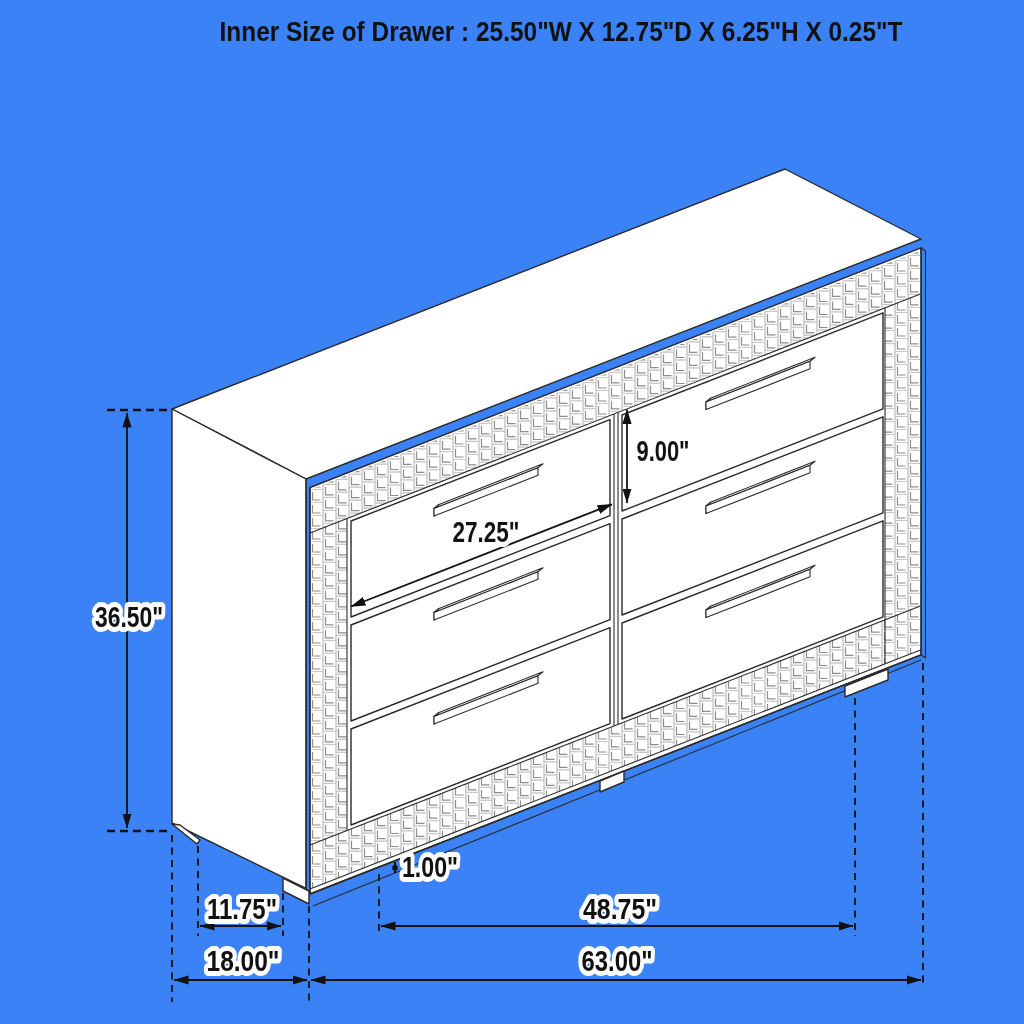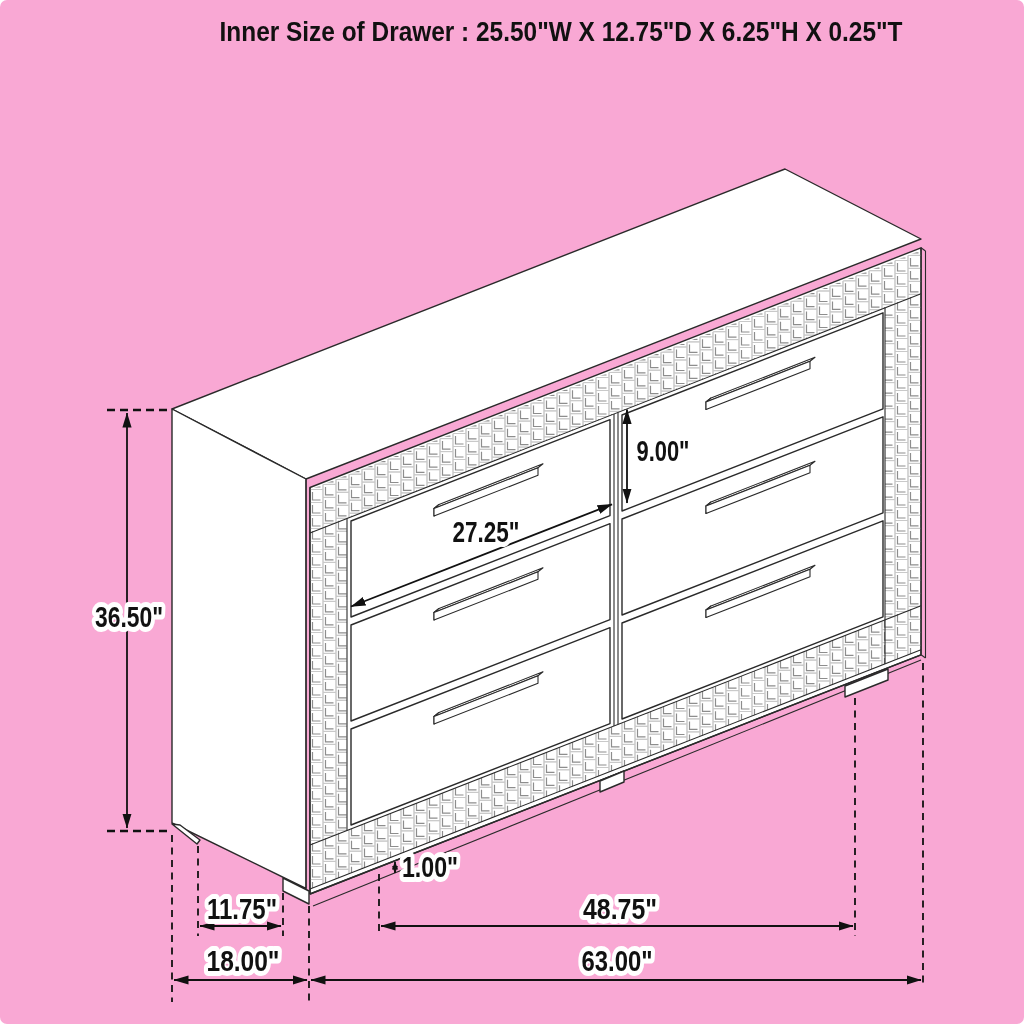--- a/index.html
+++ b/index.html
@@ -1,17 +1,17 @@
 <!DOCTYPE html>
 <html><head>
 <meta charset="utf-8">
 <style>
   html,body{margin:0;padding:0;background:#fff;}
-  .canvas{position:relative;width:1024px;height:1024px;background:#f9a8d4;overflow:hidden;
-          font-family:"Liberation Sans","DejaVu Sans",sans-serif;border-radius:7px;}
+  .canvas{position:relative;width:1024px;height:1024px;background:#3b82f6;overflow:hidden;
+          font-family:"Liberation Sans","DejaVu Sans",sans-serif;}
   svg{position:absolute;left:0;top:0;}
   .title{font-size:27px;font-weight:bold;fill:#111;}
   .dim{font-size:30px;font-weight:bold;fill:#111;paint-order:stroke;stroke:#ffffff;stroke-width:10px;stroke-linejoin:round;}
   .edge{stroke:#2a2a2a;stroke-width:1.4;fill:none;stroke-linejoin:round;}
   .face{fill:#ffffff;stroke:#2a2a2a;stroke-width:1.4;stroke-linejoin:round;}
   .thin{stroke:#2a2a2a;stroke-width:1.1;fill:none;}
   .arrow{stroke:#111;stroke-width:1.8;fill:none;}
   .dashv{stroke:#111;stroke-width:1.8;fill:none;stroke-dasharray:7 5.5;}
   .dashh{stroke:#111;stroke-width:2.6;fill:none;stroke-dasharray:8 5;}
   .texL{stroke:#c9c9c9;stroke-width:1;fill:none;}

